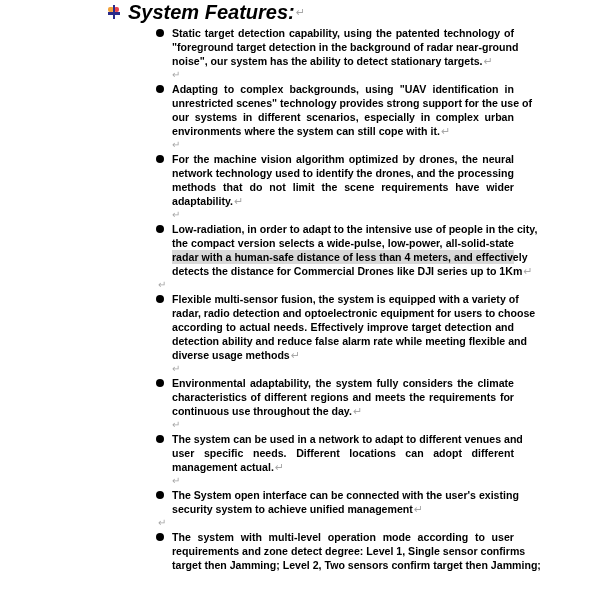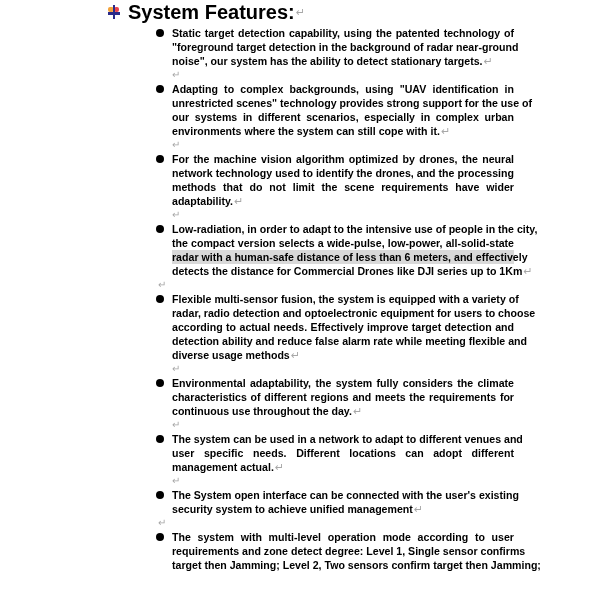--- a/index.html
+++ b/index.html
@@ -3,21 +3,21 @@
 <meta charset="utf-8">
 <style>
   html, body { margin:0; padding:0; background:#ffffff; }
   body { width:600px; height:600px; overflow:hidden; position:relative; font-family:"Liberation Sans", sans-serif; color:#000; }
   .heading { position:absolute; left:106px; top:1px; height:22px; display:flex; align-items:center; }
   .heading-icon { width:16px; height:16px; position:relative; margin-right:6px; }
   .heading-icon .v { position:absolute; left:7px; top:1px; width:2px; height:14px; background:#2a2a8a; }
   .heading-icon .h { position:absolute; left:2px; top:8px; width:12px; height:3px; background:#2a2a8a; }
   .heading-icon .a { position:absolute; left:2px; top:3px; width:6px; height:5px; background:#f2a23a; border-radius:2px; }
   .heading-icon .b { position:absolute; left:8px; top:3px; width:5px; height:5px; background:#e8434f; border-radius:2px; }
-  .heading-text { font-weight:bold; font-size:20px; letter-spacing:0px; }
+  .heading-text { font-weight:bold; font-size:20px; letter-spacing:0px;font-style:italic; }
   .mark { color:#a8a8a8; font-weight:normal; font-size:11px; margin-left:1px; }
   .list { position:absolute; left:124px; top:26px; width:358px;margin-left:32px; }
   .item { position:relative; padding-left:16px; font-size:10.6px; font-weight:bold; line-height:14px; text-align:justify; }
   .bullet { position:absolute; left:0px; top:3px; width:8px; height:8px; border-radius:50%; background:#000; }
   .line { display:block; text-align:justify; text-align-last:justify; white-space:nowrap; }
   .line.last { text-align-last:left; }
   .hl { background:#d9d9d9; }
   .spacer { height:14px; font-size:10px; color:#a8a8a8; padding-left:16px; line-height:14px; font-weight:normal; }
   .spacer.out { padding-left:2px; }
 </style>
@@ -60,21 +60,21 @@
     <span class="line">network technology used to identify the drones, and the processing</span>
     <span class="line">methods that do not limit the scene requirements have wider</span>
     <span class="line last"><span>adaptability.</span><span class="mark">↵</span></span>
   </div>
   <div class="spacer">↵</div>
 
   <div class="item">
     <span class="bullet"></span>
     <span class="line">Low-radiation, in order to adapt to the intensive use of people in the city,</span>
     <span class="line">the compact version selects a wide-pulse, low-power, all-solid-state</span>
-    <span class="line hl">radar with a human-safe distance of less than 6 meters, and effectively</span>
+    <span class="line hl">radar with a human-safe distance of less than 4 meters, and effectively</span>
     <span class="line last"><span>detects the distance for Commercial Drones like DJI series up to 1Km</span><span class="mark">↵</span></span>
   </div>
   <div class="spacer out">↵</div>
 
   <div class="item">
     <span class="bullet"></span>
     <span class="line">Flexible multi-sensor fusion, the system is equipped with a variety of</span>
     <span class="line">radar, radio detection and optoelectronic equipment for users to choose</span>
     <span class="line">according to actual needs. Effectively improve target detection and</span>
     <span class="line">detection ability and reduce false alarm rate while meeting flexible and</span>

